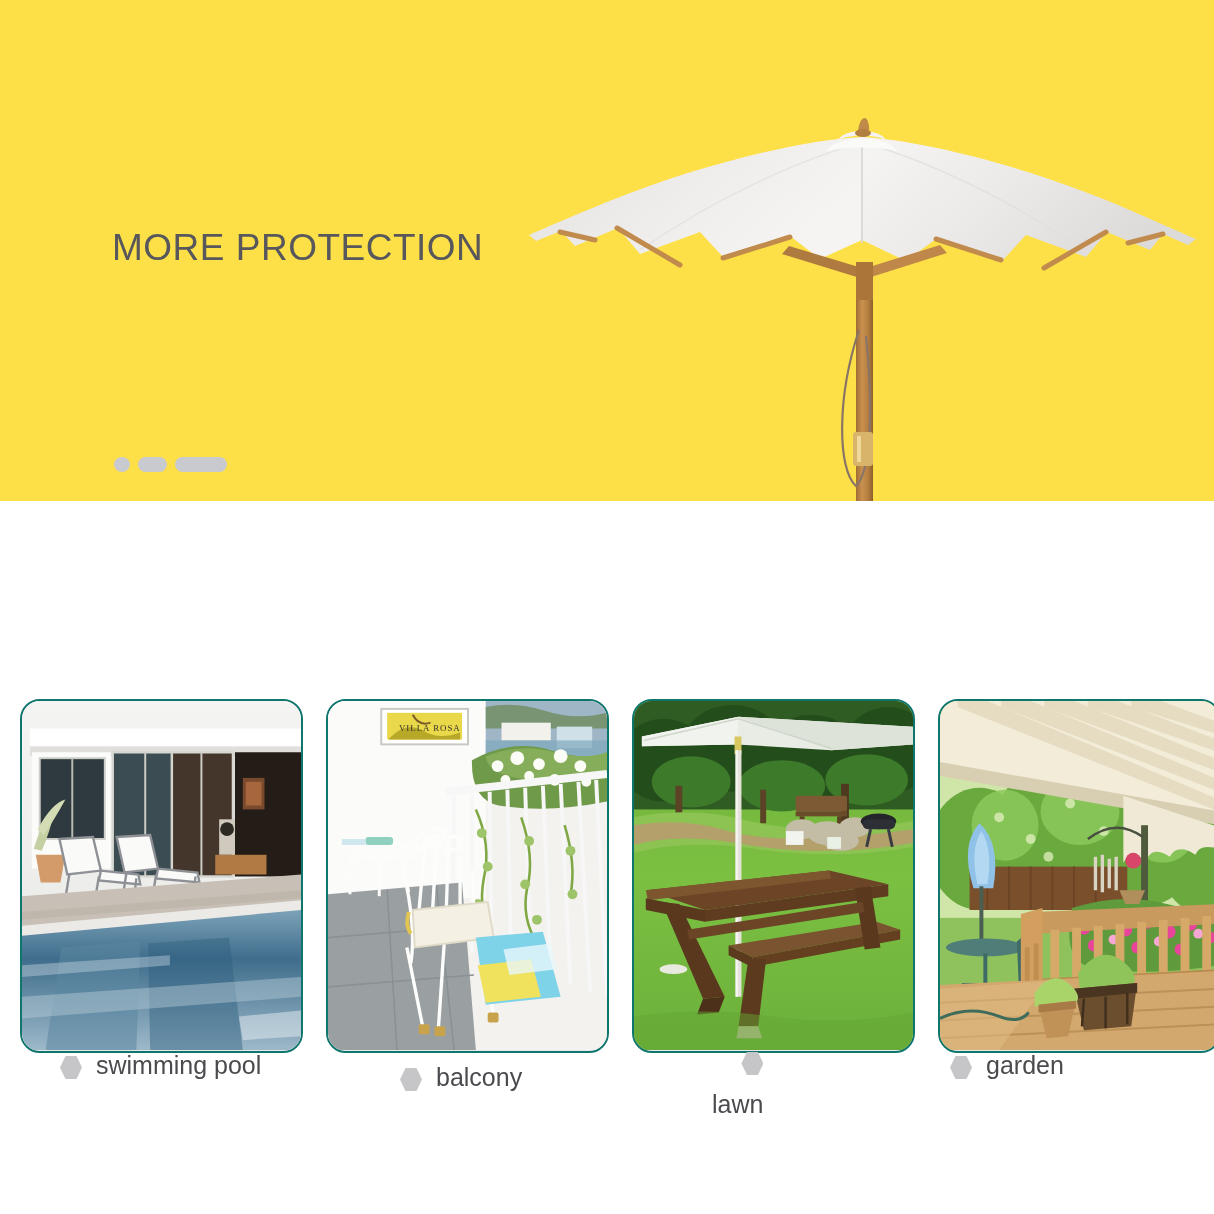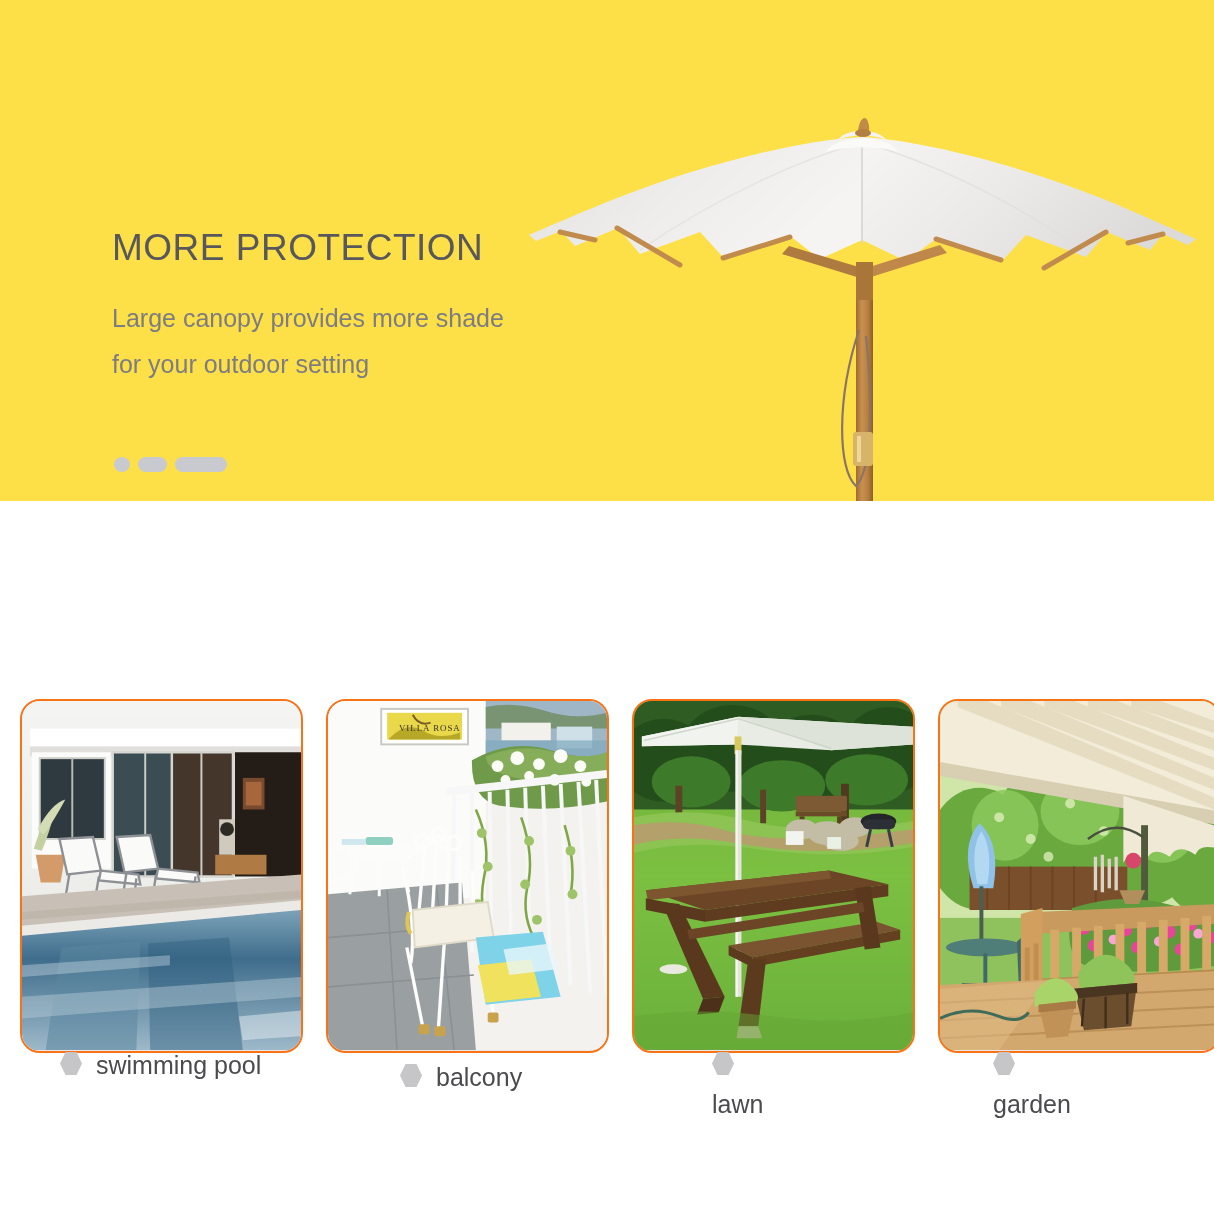--- a/index.html
+++ b/index.html
@@ -40,36 +40,36 @@
   .umbrella { position: absolute; left: 0; top: 0; width: 1214px; height: 700px; }
 
   
   .gallery {
     position: absolute; left: 0; top: 631px;
     width: 1214px; height: 583px; background: #ffffff;
   }
   .cards { position: absolute; left: 20px; top: 68px; display: flex; gap: 23px; }
   .card {
     width: 283px; height: 354px;
-    border: 2px solid #f97316; border-radius: 20px;
+    border: 2px solid #0f766e; border-radius: 20px;
     overflow: hidden; position: relative; background: #e9e9ec;
   }
   .scene { position: absolute; inset: 0; }
 
   .captions {
     position: absolute; left: 0; top: 420px;
     width: 1214px; height: 60px;
   }
   .caption {
-    position: absolute; display: flex; align-items: flex-start; gap: 14px;
+    position: absolute; display: flex; align-items: flex-end; gap: 14px;
   }
   .caption.c0 { left: 60px; }
   .caption.c1 { left: 400px; margin-top: 12px; }
   .caption.c2 { left: 712px; flex-direction: column; }
-  .caption.c3 { left: 993px; flex-direction: column; }
+  .caption.c3 { left: 950px; }
   .hex {
     width: 22px; height: 25px; background: #c6c6c9;
     clip-path: polygon(25% 4%, 75% 4%, 100% 50%, 75% 96%, 25% 96%, 0% 50%);
     flex: none;
   }
   .caption-label { font-size: 25px; font-weight: 400; color: #4b4b4f; white-space: nowrap; }
 </style>
 </head>
 <body>
 
@@ -146,24 +146,20 @@
       <g>
         <path d="M826 152 C 836 134, 888 134, 898 152 C 884 146, 840 146, 826 152 Z" fill="#fafaf9"></path>
         <path d="M838 140 C 845 128, 879 128, 886 140 C 874 134, 850 134, 838 140 Z" fill="#f3f2f0"></path>
         <path d="M858 132 C 859 118, 866 114, 868 122 C 870 128, 869 131, 868 134 Z" fill="#c08a48"></path>
         <ellipse cx="863" cy="133" rx="8" ry="4" fill="#b37f41"></ellipse>
       </g>
     </svg>
 
     <div class="hero-copy">
       <div class="hero-title">MORE PROTECTION</div>
-      <div class="hero-sub">
-        <div>Large canopy provides more shade</div>
-        <div>for your outdoor setting</div>
-      </div>
     </div>
 
     <div class="pips">
       <span class="pip a"></span>
       <span class="pip b"></span>
       <span class="pip c"></span>
     </div>
   </div>
 
   <div class="gallery">

